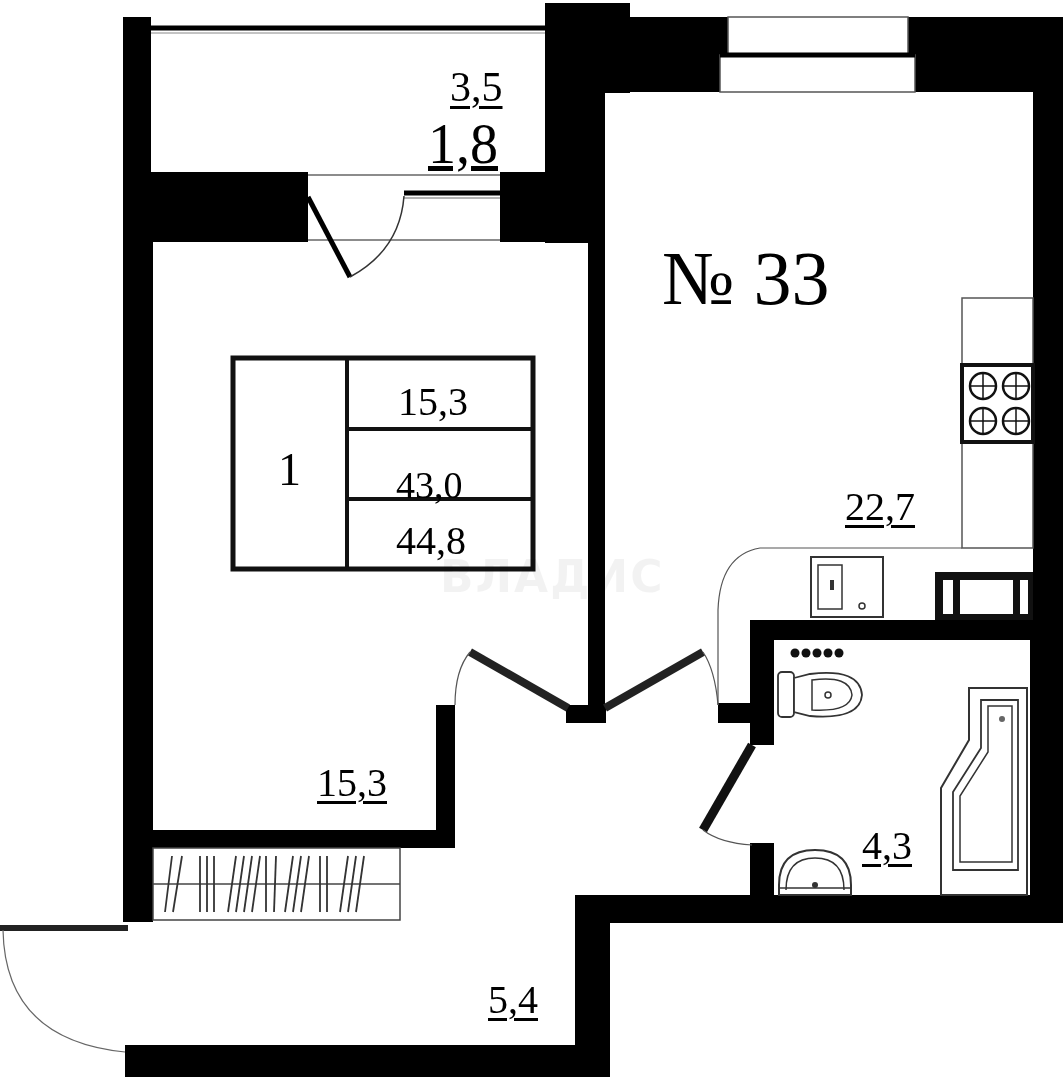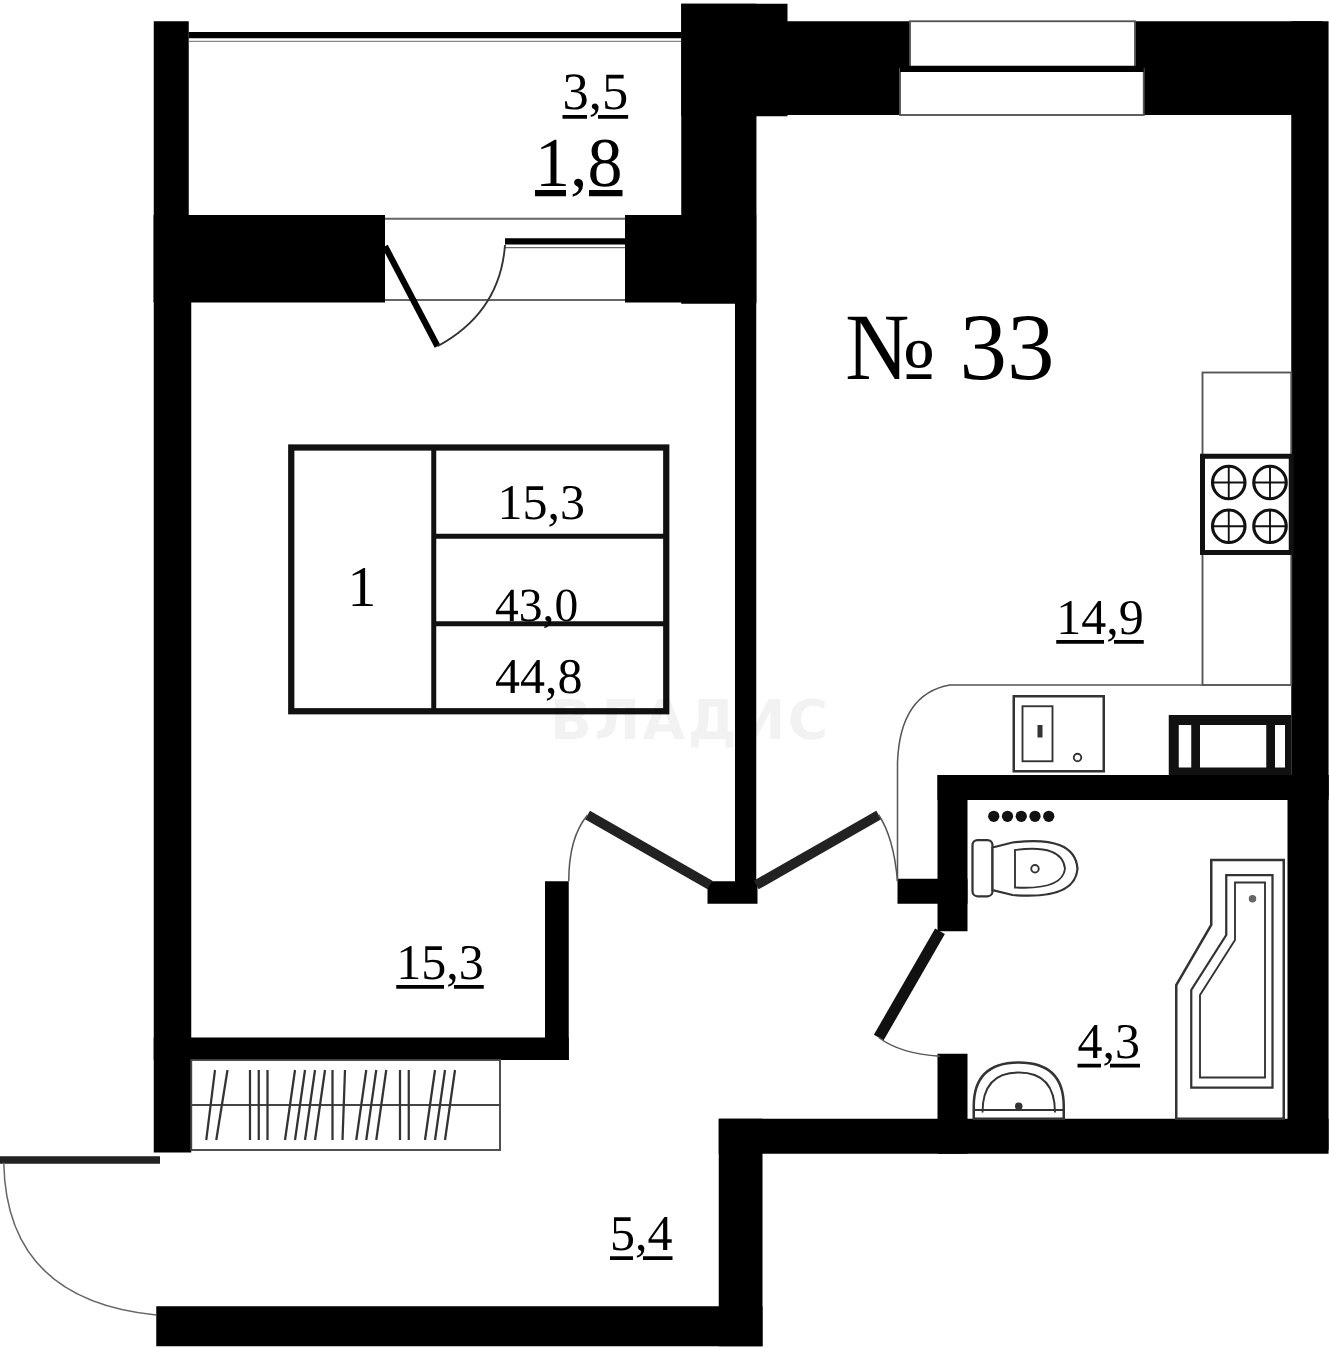--- a/index.html
+++ b/index.html
@@ -1,20 +1,20 @@
 <!DOCTYPE html>
 <html><head>
 <meta charset="utf-8">
 <style>
   html, body { margin:0; padding:0; background:#ffffff; }
   body { width:1063px; height:1080px; position:relative; overflow:hidden; font-family:"Liberation Serif", serif; }
   svg { position:absolute; left:0; top:0; }
   .lbl { position:absolute; font-family:"Liberation Serif", serif; color:#000; line-height:1; white-space:nowrap; }
   .ul { text-decoration:underline; text-decoration-thickness:3px; text-underline-offset:5px; }
-  .area { font-size:44px; }
+  .area { font-size:44px;margin-top:13px; }
   .title { font-size:76px; }
   .wm { position:absolute; font-family:"DejaVu Sans", sans-serif; font-weight:bold; font-size:44px; color:rgba(0,0,0,0.05); letter-spacing:2px;margin-top:31px; }
 </style>
 </head>
 <body>
 
 <svg width="1063" height="1080" viewBox="0 0 1063 1080">
 
   <g>
     <rect x="123" y="17" width="28" height="225" fill="#000"></rect>
@@ -187,26 +187,26 @@
   <g>
     <rect x="233" y="358" width="300" height="211" fill="#fff" stroke="#111" stroke-width="5"></rect>
     <line x1="347" y1="358" x2="347" y2="569" stroke="#111" stroke-width="4"></line>
     <line x1="347" y1="429" x2="533" y2="429" stroke="#111" stroke-width="4"></line>
     <line x1="347" y1="499" x2="533" y2="499" stroke="#111" stroke-width="4"></line>
   </g>
 </svg>
 
 <div class="wm" style="left:440px; top:520px;">ВЛАДИС</div>
 
-<div class="lbl title" style="left:676px; top:240px;text-align:right;">№ 33</div>
+<div class="lbl title" style="left:662px; top:240px;text-align:right;">№ 33</div>
 
 <div class="lbl area ul" style="left:450px; top:53px; font-size:42px;">3,5</div>
 <div class="lbl area" style="left:428px; top:103px; font-size:56px;text-decoration:underline;">1,8</div>
 
 <div class="lbl" style="left:278px; top:447px; font-size:46px;">1</div>
 <div class="lbl" style="left:398px; top:382px; font-size:40px;">15,3</div>
 <div class="lbl" style="left:396px; top:466px; font-size:38px;">43,0</div>
 <div class="lbl" style="left:396px; top:521px; font-size:40px;">44,8</div>
 
-<div class="lbl area ul" style="left:845px; top:474px; font-size:40px;">14,9</div>
+<div class="lbl area ul" style="left:845px; top:474px; font-size:40px;">22,7</div>
 <div class="lbl area ul" style="left:317px; top:750px; font-size:40px;">15,3</div>
 <div class="lbl area ul" style="left:862px; top:813px; font-size:40px;">4,3</div>
 <div class="lbl area ul" style="left:488px; top:967px; font-size:40px;">5,4</div>
 
 </body></html>

